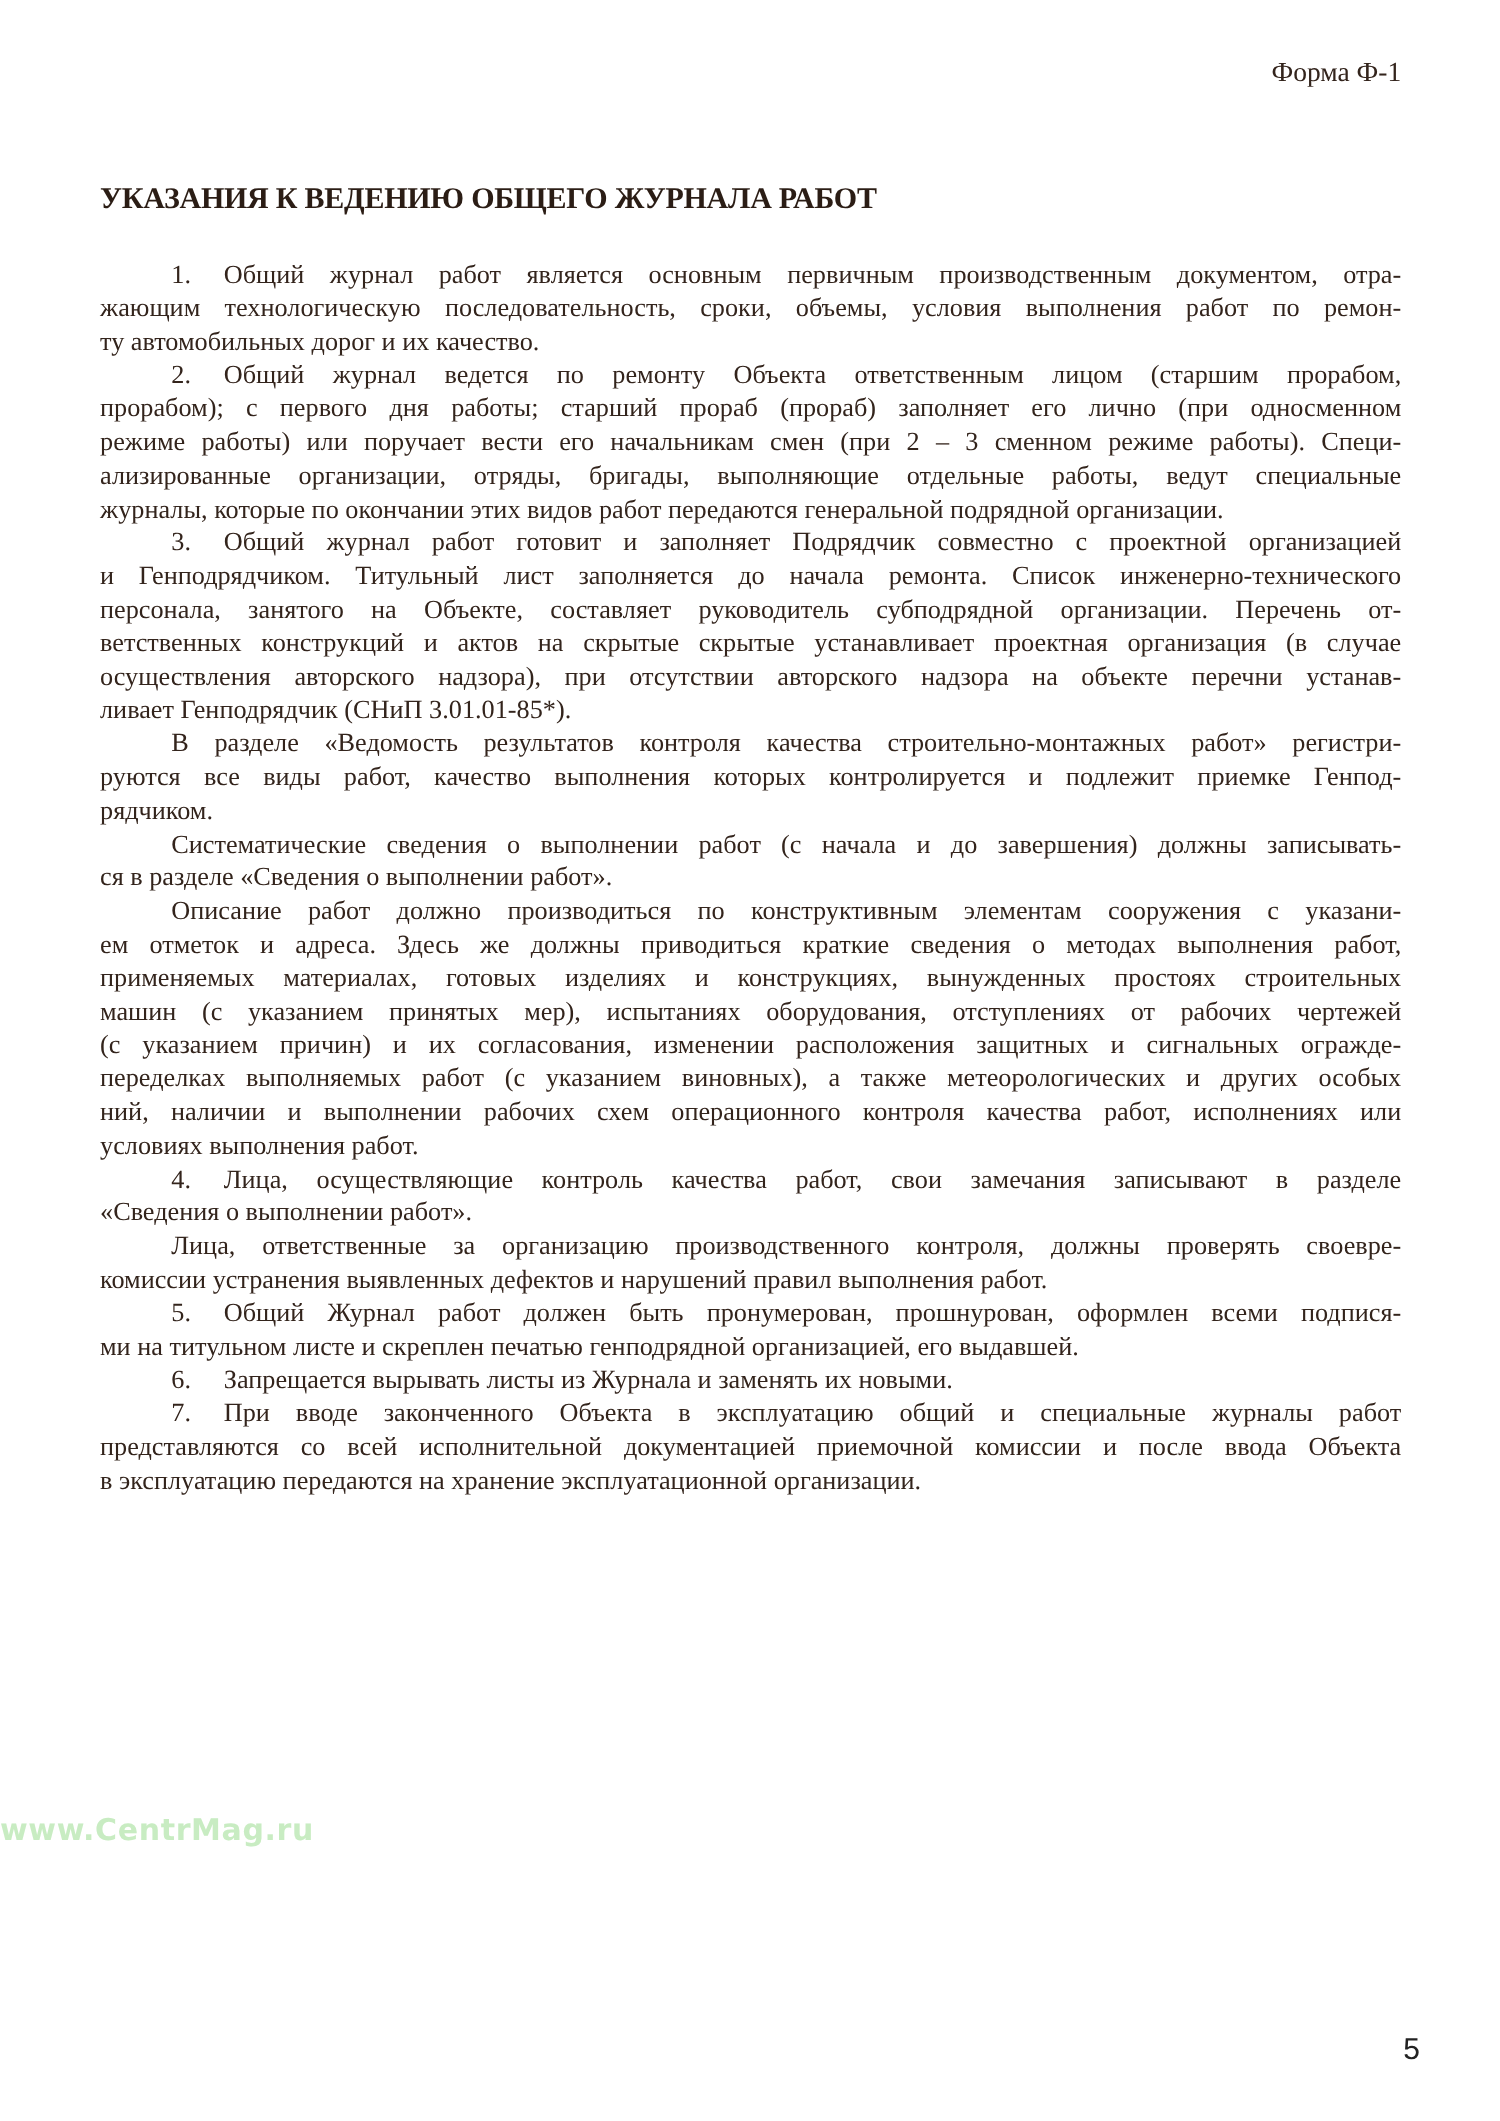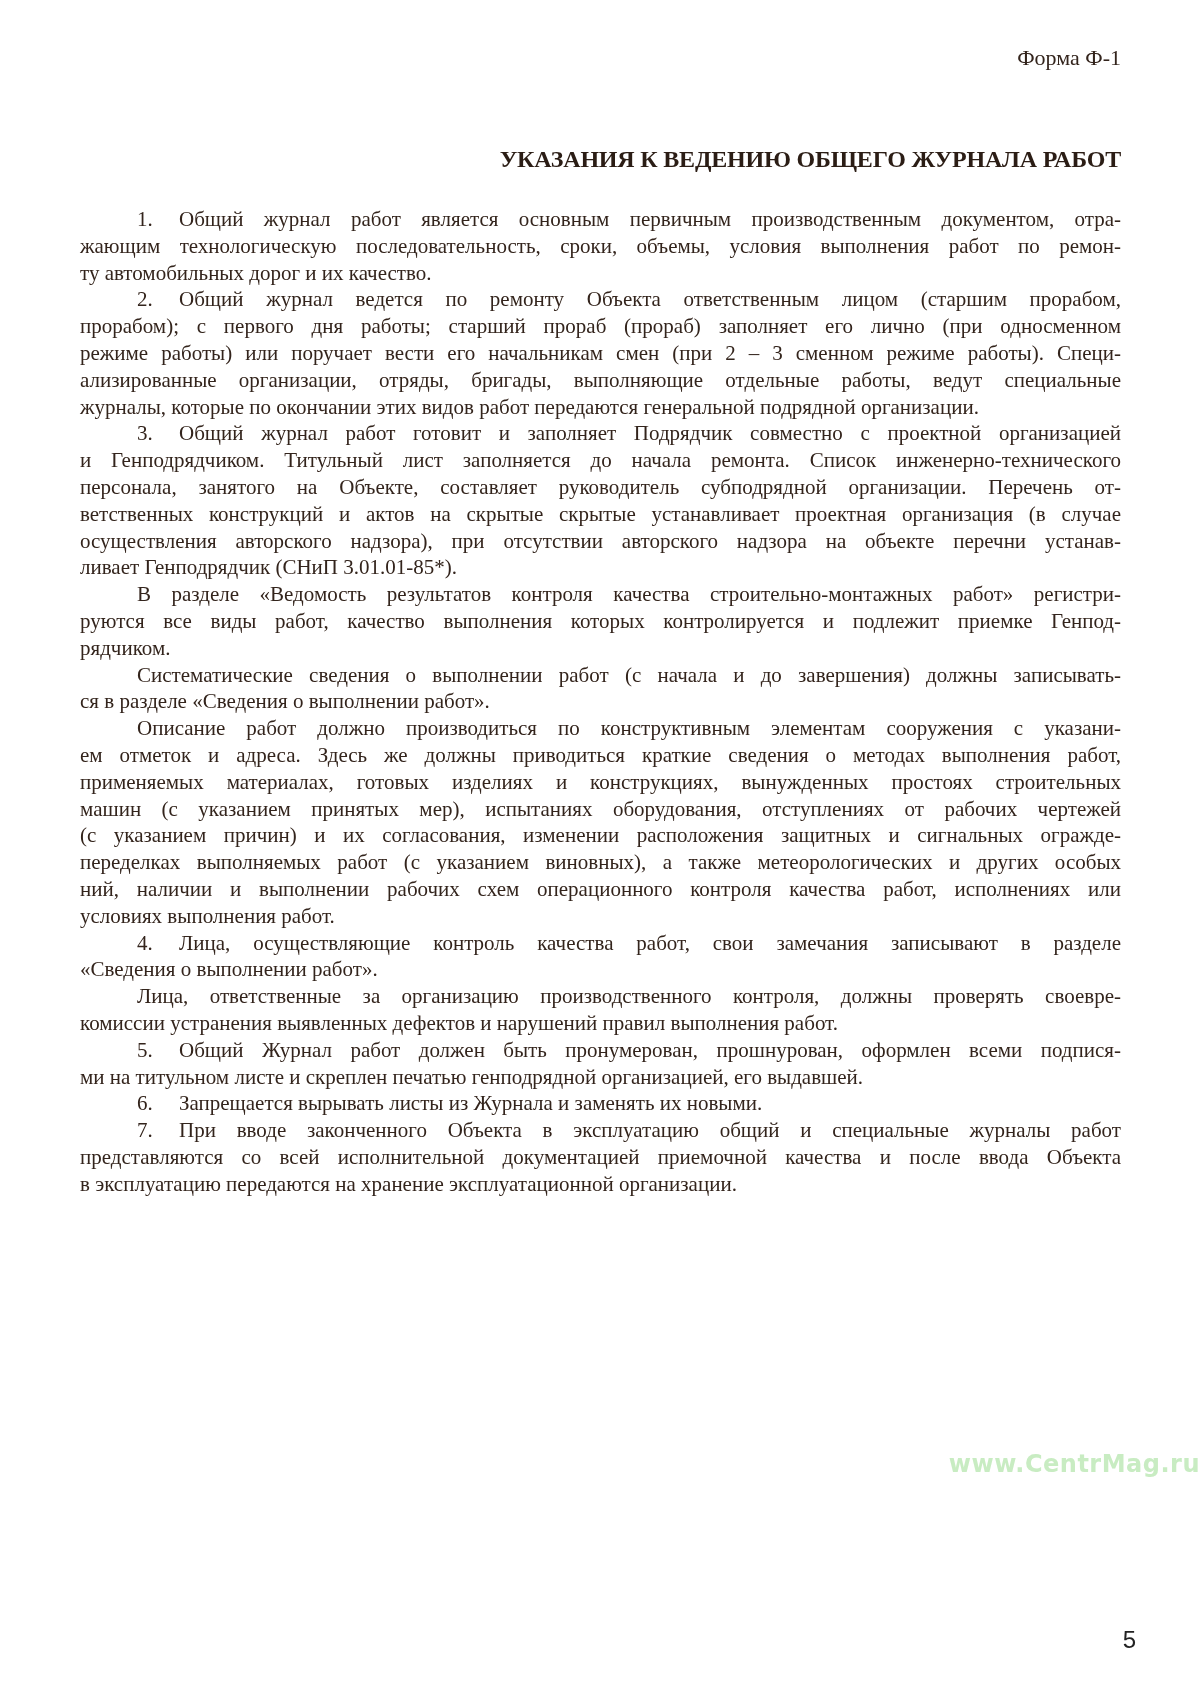--- a/index.html
+++ b/index.html
@@ -23,21 +23,21 @@
     font-size: 22px;
     line-height: 28px;
     color: #33241c;
   }
   .title {
     position: absolute;
     top: 144px;
     left: 80px;
     width: 1041px;
     margin: 0;
-    text-align: right;
+    text-align: left;
     font-size: 24px;
     font-weight: bold;
     letter-spacing: -0.2px;
     line-height: 30px;
     color: #2b1d15;
   }
   .body {
     position: absolute;
     top: 206px;
     left: 80px;
@@ -59,21 +59,21 @@
   .pnum {
     display: inline-block;
     width: 42px;
     text-indent: 0;
   }
   .watermark {
     position: absolute;
     top: 1450px;
     left: 0;
     width: 1200px;
-    text-align: right;
+    text-align: left;
     font-family: "DejaVu Sans", sans-serif;
     font-size: 24px;
     font-weight: bold;
     letter-spacing: 0.5px;
     color: #c8ecc2;
   }
   .page-number {
     position: absolute;
     top: 1626px;
     right: 64px;
@@ -119,20 +119,20 @@
       <div class="line">ний, наличии и выполнении рабочих схем операционного контроля качества работ, исполнениях или</div>
       <div class="line last">условиях выполнения работ.</div>
       <div class="line first"><span class="pnum">4.</span>Лица, осуществляющие контроль качества работ, свои замечания записывают в разделе</div>
       <div class="line last">«Сведения о выполнении работ».</div>
       <div class="line first">Лица, ответственные за организацию производственного контроля, должны проверять своевре-</div>
       <div class="line last">комиссии устранения выявленных дефектов и нарушений правил выполнения работ.</div>
       <div class="line first"><span class="pnum">5.</span>Общий Журнал работ должен быть пронумерован, прошнурован, оформлен всеми подпися-</div>
       <div class="line last">ми на титульном листе и скреплен печатью генподрядной организацией, его выдавшей.</div>
       <div class="line first last"><span class="pnum">6.</span>Запрещается вырывать листы из Журнала и заменять их новыми.</div>
       <div class="line first"><span class="pnum">7.</span>При вводе законченного Объекта в эксплуатацию общий и специальные журналы работ</div>
-      <div class="line">представляются со всей исполнительной документацией приемочной качества и после ввода Объекта</div>
+      <div class="line">представляются со всей исполнительной документацией приемочной комиссии и после ввода Объекта</div>
       <div class="line last">в эксплуатацию передаются на хранение эксплуатационной организации.</div>
     </div>
 
   <div class="watermark">www.CentrMag.ru</div>
 
   <div class="page-number">5</div>
 </div>
 
 </body></html>

